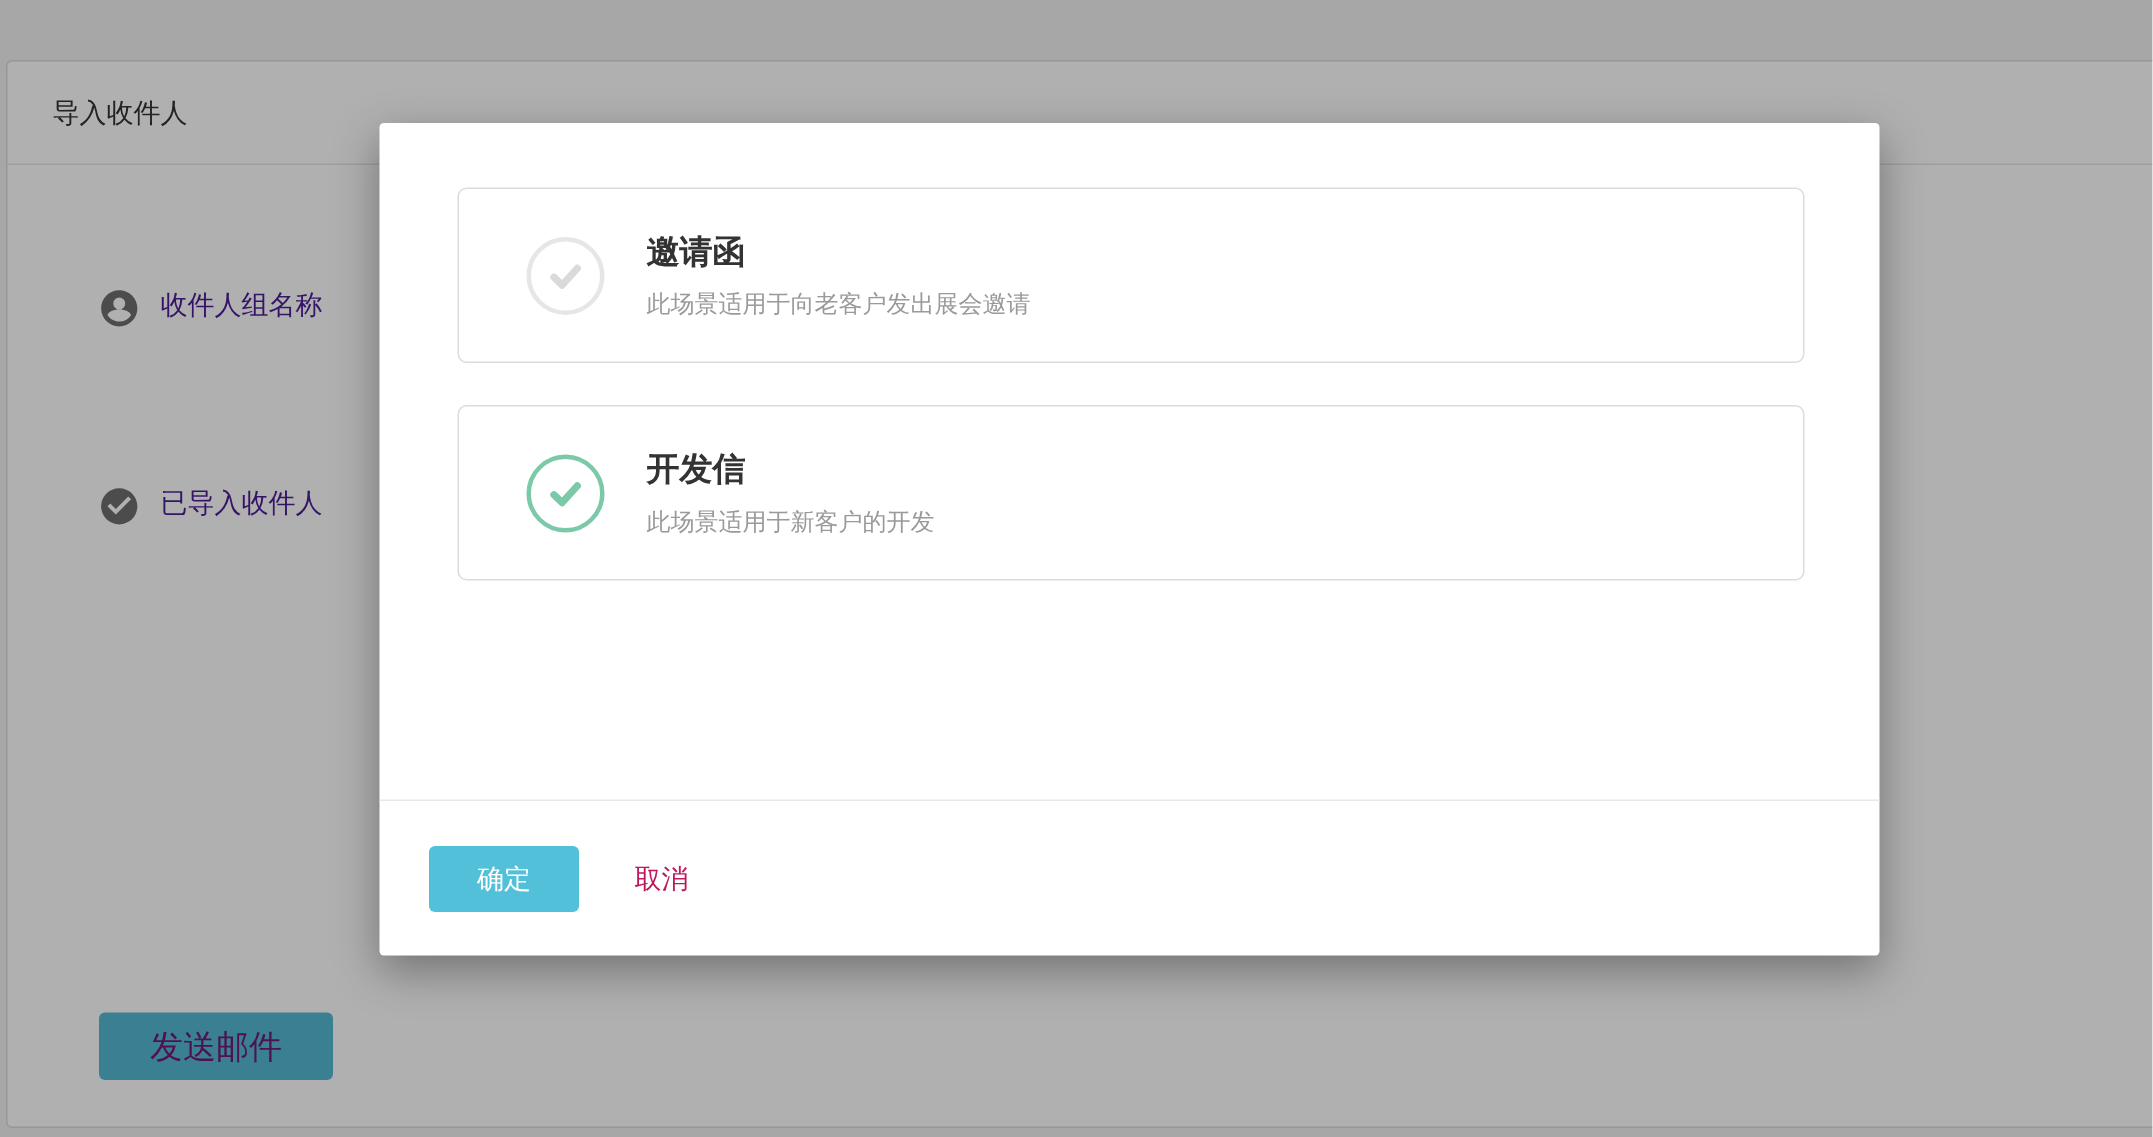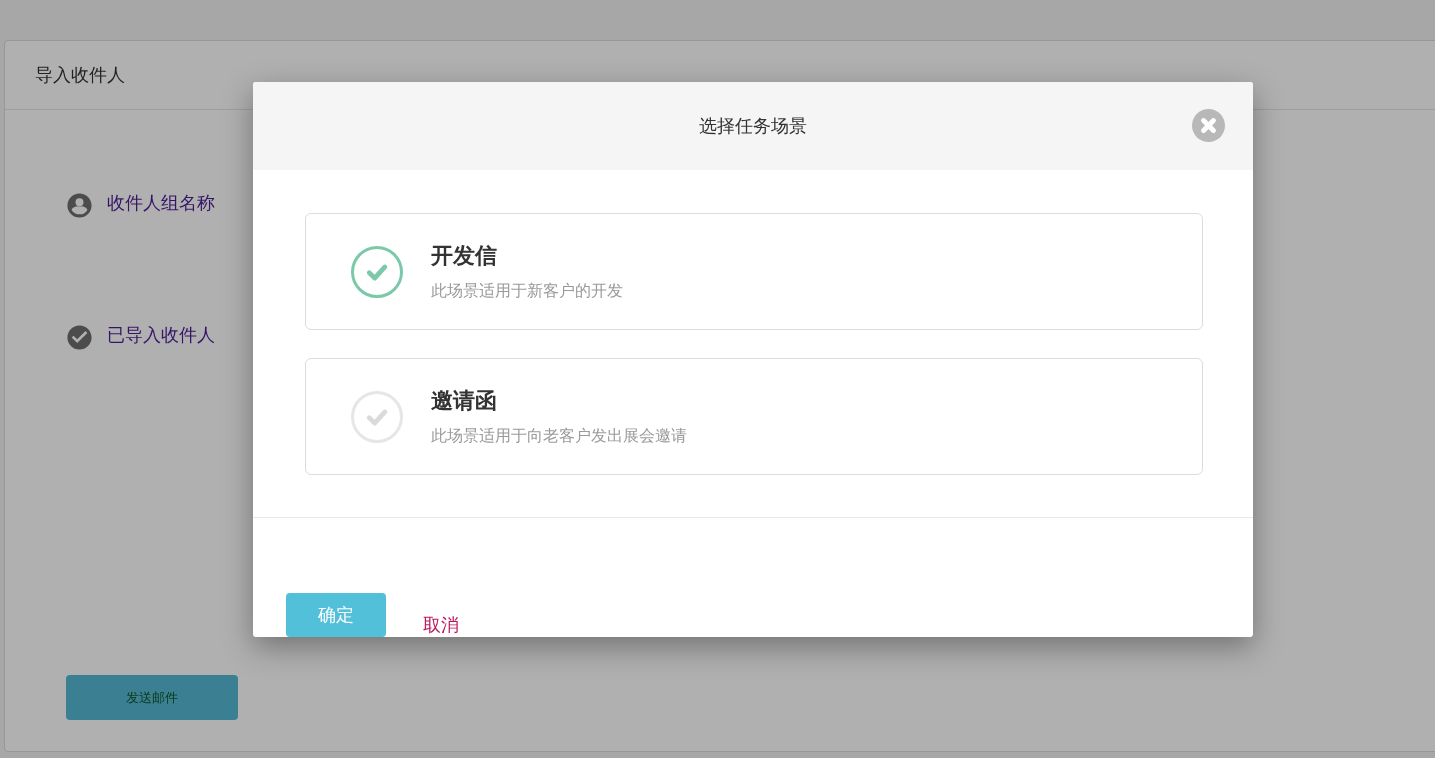--- a/index.html
+++ b/index.html
@@ -31,24 +31,24 @@
     position: absolute; left: 60px;
     display: flex; gap: 13px;
     font-size: 18px; color: #4c1d95;
   }
   .field-row.row-1 { top: 150px; }
   .field-row.row-2 { top: 282px; }
   .field-row svg { display: block; }
   .send-btn {
     position: absolute;
     left: 61px; top: 634px;
-    width: 172px; height: 45px;
-    background: #53b8d2; color: #14532d;
+    width: 156px; height: 45px;
+    background: #53b8d2; color: #701a75;
     border: none; border-radius: 4px;
-    font-size: 13px;
+    font-size: 22px;
     font-family: inherit;
     cursor: pointer;
   }
   
   .overlay {
     position: absolute; inset: 0;
     background: rgba(0,0,0,0.30);
   }
   
   .modal {
@@ -105,23 +105,23 @@
     flex: 0 0 52px;
   }
   .option-card.selected .check-ring { border-color: #7cc9aa; color: #7cc9aa; }
   .option-card.unselected .check-ring { border-color: #e6e6e6; color: #dadada; }
   .option-text { margin-left: 28px; }
   .option-title { font-size: 22px; font-weight: bold; color: #333; }
   .option-desc { font-size: 16px; color: #9a9a9a; margin-top: 10px; }
   .modal-footer {
     position: absolute;
     left: 0; right: 0; bottom: 0;
-    height: 120px;
+    height: 104px;
     border-top: 1px solid #e8e8e8;
-    display: flex; align-items: flex-end;
+    display: flex; align-items: center;
     padding-left: 33px;
   }
   .confirm-btn {
     width: 100px; height: 44px;
     background: #52c0d8; color: #ffffff;
     border: none; border-radius: 4px;
     font-size: 18px;
     font-family: inherit;
     cursor: pointer;
   }
@@ -154,51 +154,44 @@
       <span>已导入收件人</span>
     </div>
 
     <button class="send-btn">发送邮件</button>
   </div>
 </div>
 
 <div class="overlay"></div>
 
 <div class="modal">
-  <div class="modal-header">
-    <span>选择任务场景</span>
-    <button class="close-btn" aria-label="close">
-      <span class="x1"></span>
-        <span class="x2"></span>
-    </button>
-  </div>
 
   <div class="modal-body">
+    <div class="option-card unselected">
+      <div class="check-ring">
+        <svg width="32" height="32" viewBox="0 0 24 24">
+          <path d="M6.2 12.6l4.1 4 7.6-8.4" stroke="currentColor" stroke-width="3.6" fill="none" stroke-linecap="round" stroke-linejoin="round"></path>
+        </svg>
+      </div>
+      <div class="option-text">
+        <div class="option-title">邀请函</div>
+        <div class="option-desc">此场景适用于向老客户发出展会邀请</div>
+      </div>
+    </div>
+
     <div class="option-card selected">
       <div class="check-ring">
         <svg width="32" height="32" viewBox="0 0 24 24">
           <path d="M6.2 12.6l4.1 4 7.6-8.4" stroke="currentColor" stroke-width="3.6" fill="none" stroke-linecap="round" stroke-linejoin="round"></path>
         </svg>
       </div>
       <div class="option-text">
         <div class="option-title">开发信</div>
         <div class="option-desc">此场景适用于新客户的开发</div>
       </div>
     </div>
-
-    <div class="option-card unselected">
-      <div class="check-ring">
-        <svg width="32" height="32" viewBox="0 0 24 24">
-          <path d="M6.2 12.6l4.1 4 7.6-8.4" stroke="currentColor" stroke-width="3.6" fill="none" stroke-linecap="round" stroke-linejoin="round"></path>
-        </svg>
-      </div>
-      <div class="option-text">
-        <div class="option-title">邀请函</div>
-        <div class="option-desc">此场景适用于向老客户发出展会邀请</div>
-      </div>
-    </div>
   </div>
 
   <div class="modal-footer">
     <button class="confirm-btn">确定</button>
     <a class="cancel-link">取消</a>
   </div>
 </div>
 
 </body></html>

